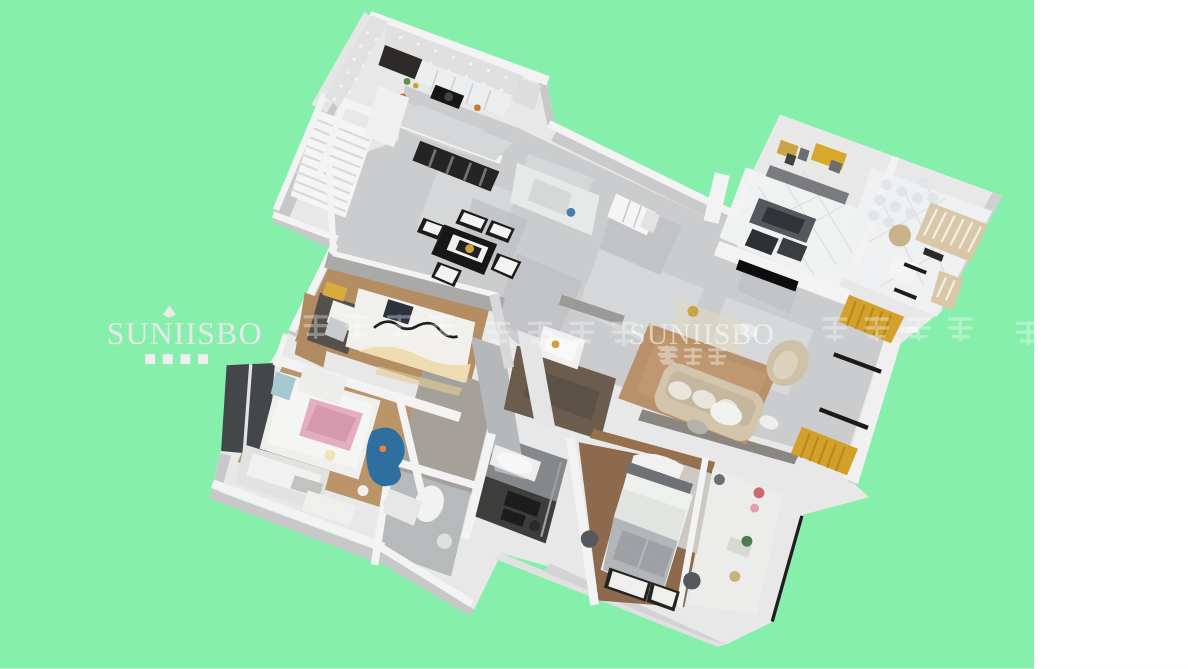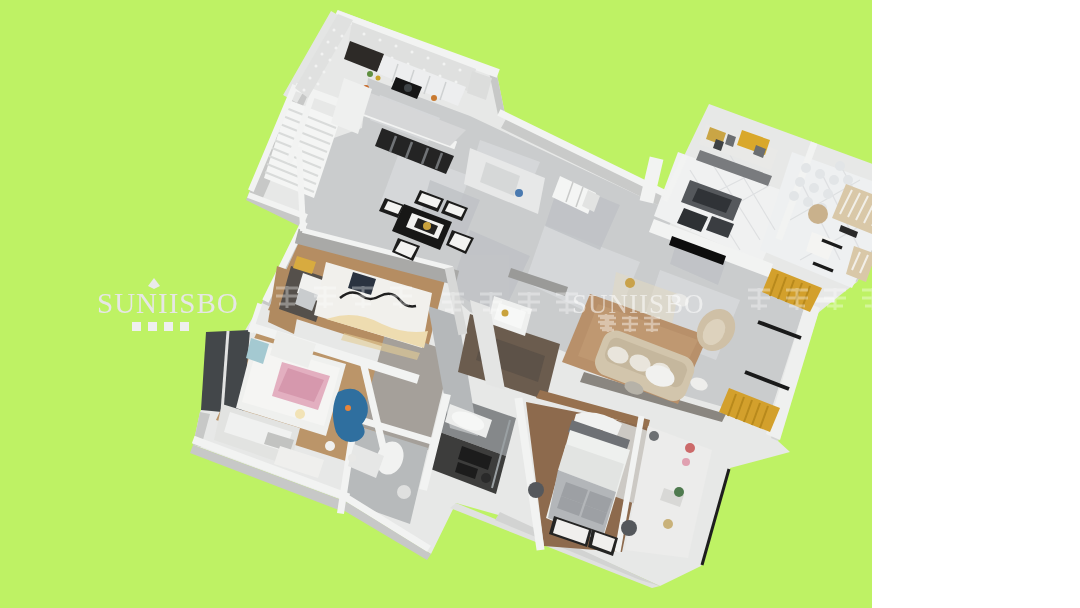--- a/index.html
+++ b/index.html
@@ -1,16 +1,16 @@
 <!DOCTYPE html>
 <html><head>
 <meta charset="utf-8">
 <style>
   html,body{margin:0;padding:0;background:#ffffff;}
-  #stage{position:relative;width:872px;height:608px;overflow:hidden;background:#bef264;
+  #stage{position:relative;width:940px;height:608px;overflow:hidden;background:#86efac;
          font-family:"Liberation Sans", sans-serif;text-decoration:underline;}
   svg{display:block;}
 </style>
 </head>
 <body>
 <div id="stage">
 <svg width="1080" height="608" viewBox="0 0 1080 608">
 
 <path d="M338,10 L496,70 L506,119 L668,198 L684,156 L709,104
  L911,178 L857,282 L834,300 L818,313 L778,441 L790,452 L730,468 L701,566

